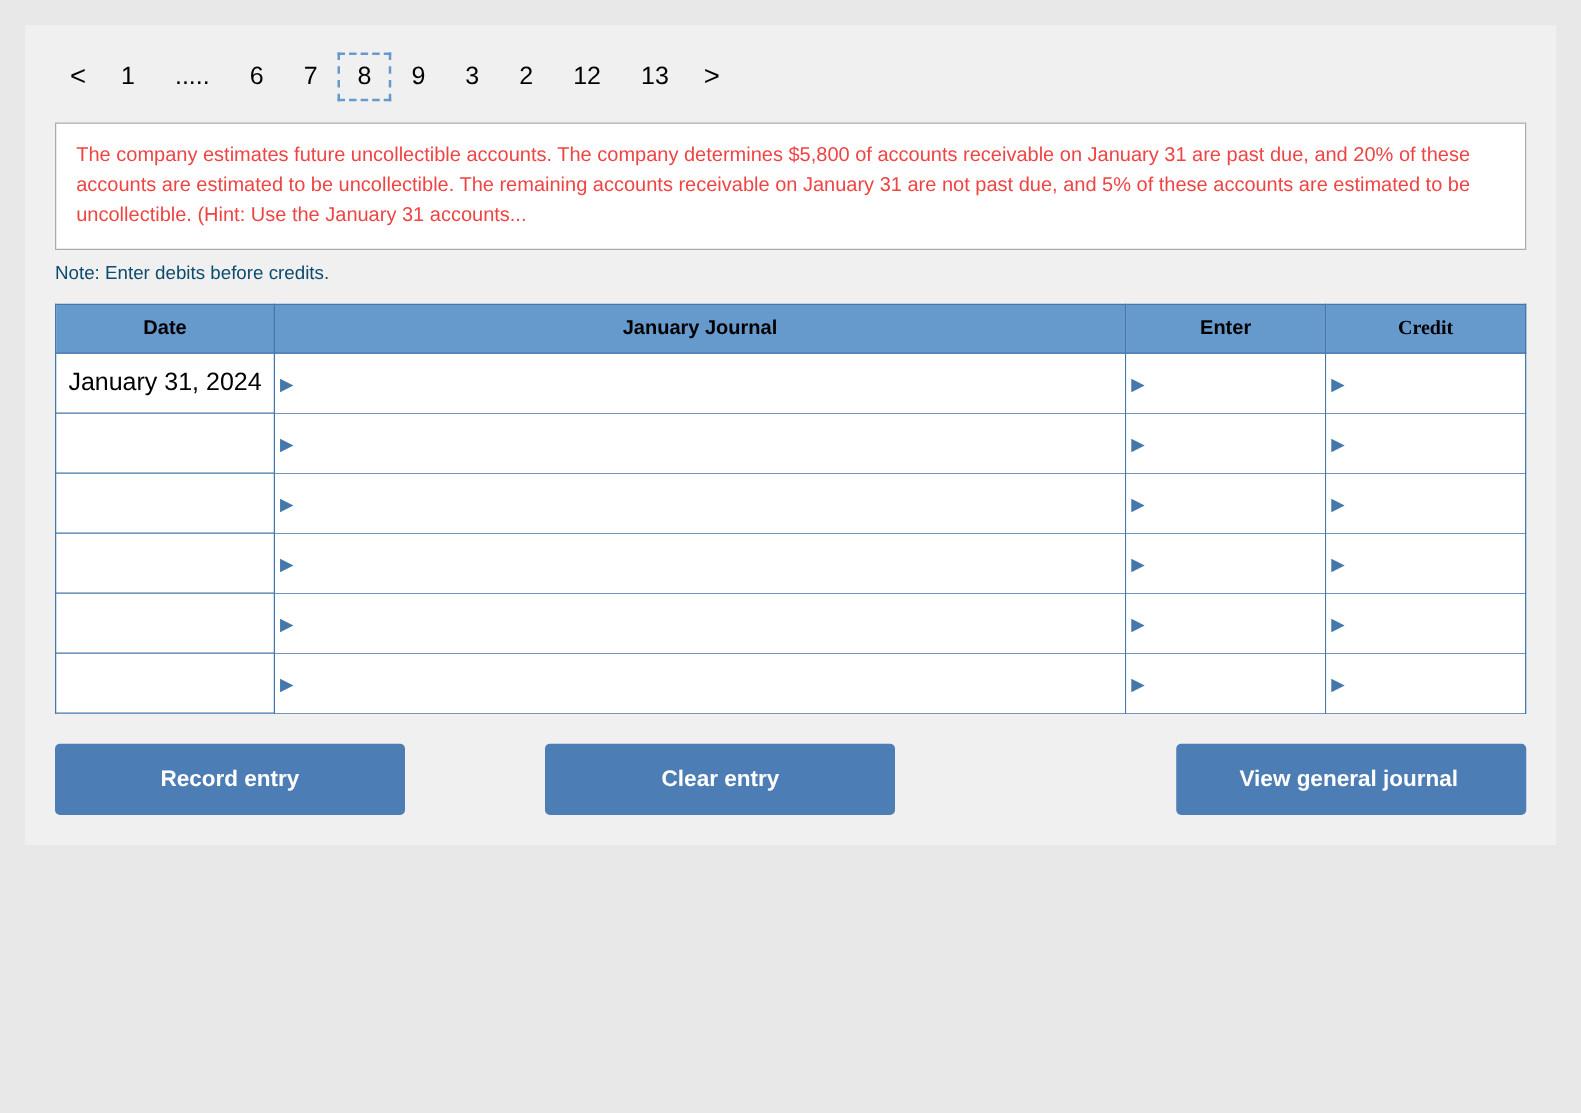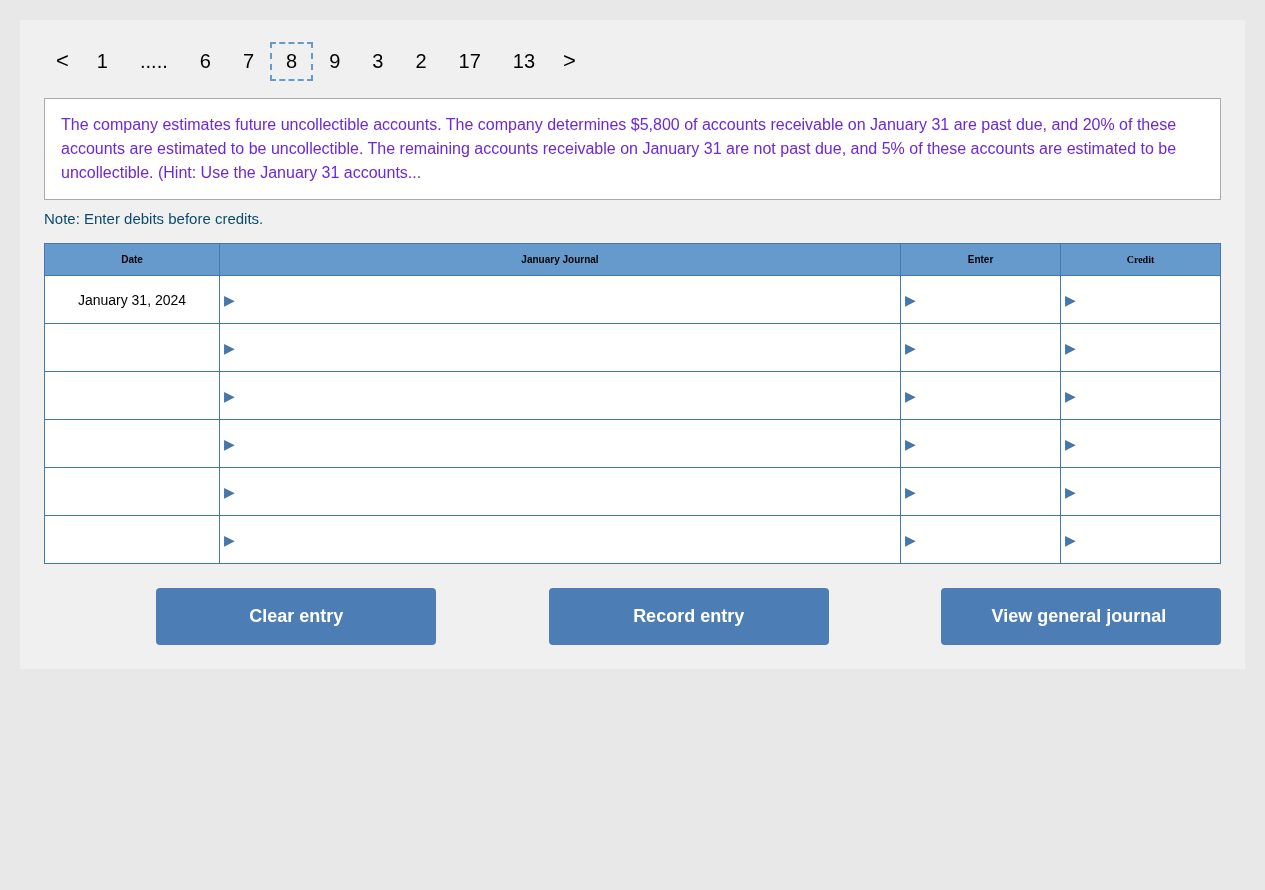--- a/index.html
+++ b/index.html
@@ -45,21 +45,21 @@
       cursor: pointer;
       font-size: 22px;
       color: #000;
     }
     .description-box {
       border: 1px solid #aaa;
       background: #fff;
       padding: 14px 16px;
       font-size: 16px;
       line-height: 1.5;
-      color: #6d28d9;
+      color: #ef4444;
       margin-bottom: 10px;
       overflow: hidden;
       max-height: 145px;
     }
     .note {
       color: #0c4a6e;
       font-size: 15px;
       margin-bottom: 16px;
     }
     .journal-table {
@@ -67,21 +67,21 @@
       border-collapse: collapse;
       margin-bottom: 24px;
     }
     .journal-table thead tr th {
       background: #6699cc;
       color: #000;
       font-weight: bold;
       border: 1px solid #4477aa;
       padding: 10px 8px;
       text-align: center;
-      font-size: 10px;
+      font-size: 16px;
     }
     .journal-table thead tr th.date-col {
       width: 175px;
     }
     .journal-table thead tr th.gj-col {
       width: auto;
     }
     .journal-table thead tr th.debit-col {
       width: 160px;
     }
@@ -90,21 +90,21 @@
       font-family: Liberation Serif, serif;
     }
     .journal-table tbody tr td {
       border: 1px solid #4477aa;
       padding: 0;
       height: 48px;
       background: #fff;
     }
     .journal-table tbody tr td.date-cell {
       text-align: center;
-      font-size: 14px;
+      font-size: 20px;
       padding: 4px 8px;
       vertical-align: middle;
       margin-top: 12px;
     }
     .journal-table tbody tr td.input-cell {
       padding: 0;
       position: relative;
     }
     .cell-with-arrow {
       display: flex;
@@ -170,21 +170,21 @@
   <div class="pagination">
     <span class="pagination-arrow">&lt;</span>
     <span class="pagination-item">1</span>
     <span class="pagination-item">.....</span>
     <span class="pagination-item">6</span>
     <span class="pagination-item">7</span>
     <span class="pagination-item active">8</span>
     <span class="pagination-item">9</span>
     <span class="pagination-item">3</span>
     <span class="pagination-item">2</span>
-    <span class="pagination-item">17</span>
+    <span class="pagination-item">12</span>
     <span class="pagination-item">13</span>
     <span class="pagination-arrow">&gt;</span>
   </div>
 
   <div class="description-box">The company estimates future uncollectible accounts. The company determines $5,800 of accounts receivable on January 31 are past due, and 20% of these accounts are estimated to be uncollectible. The remaining accounts receivable on January 31 are not past due, and 5% of these accounts are estimated to be uncollectible. (Hint: Use the January 31 accounts...</div>
 
   <div class="note">Note: Enter debits before credits.</div>
 
   <table class="journal-table">
     <thead>
@@ -320,18 +320,18 @@
               <span class="cell-arrow">▶</span>
               <input class="cell-input" type="text" style="">
             </div>
           </td>
         </tr>
       </tbody>
   </table>
 
   <div class="buttons-row">
     <div class="buttons-row-inner">
+      <button class="btn btn-record">Record entry</button>
       <button class="btn btn-clear">Clear entry</button>
-      <button class="btn btn-record">Record entry</button>
       <button class="btn btn-view">View general journal</button>
     </div>
   </div>
 </div>
 
 </body></html>

